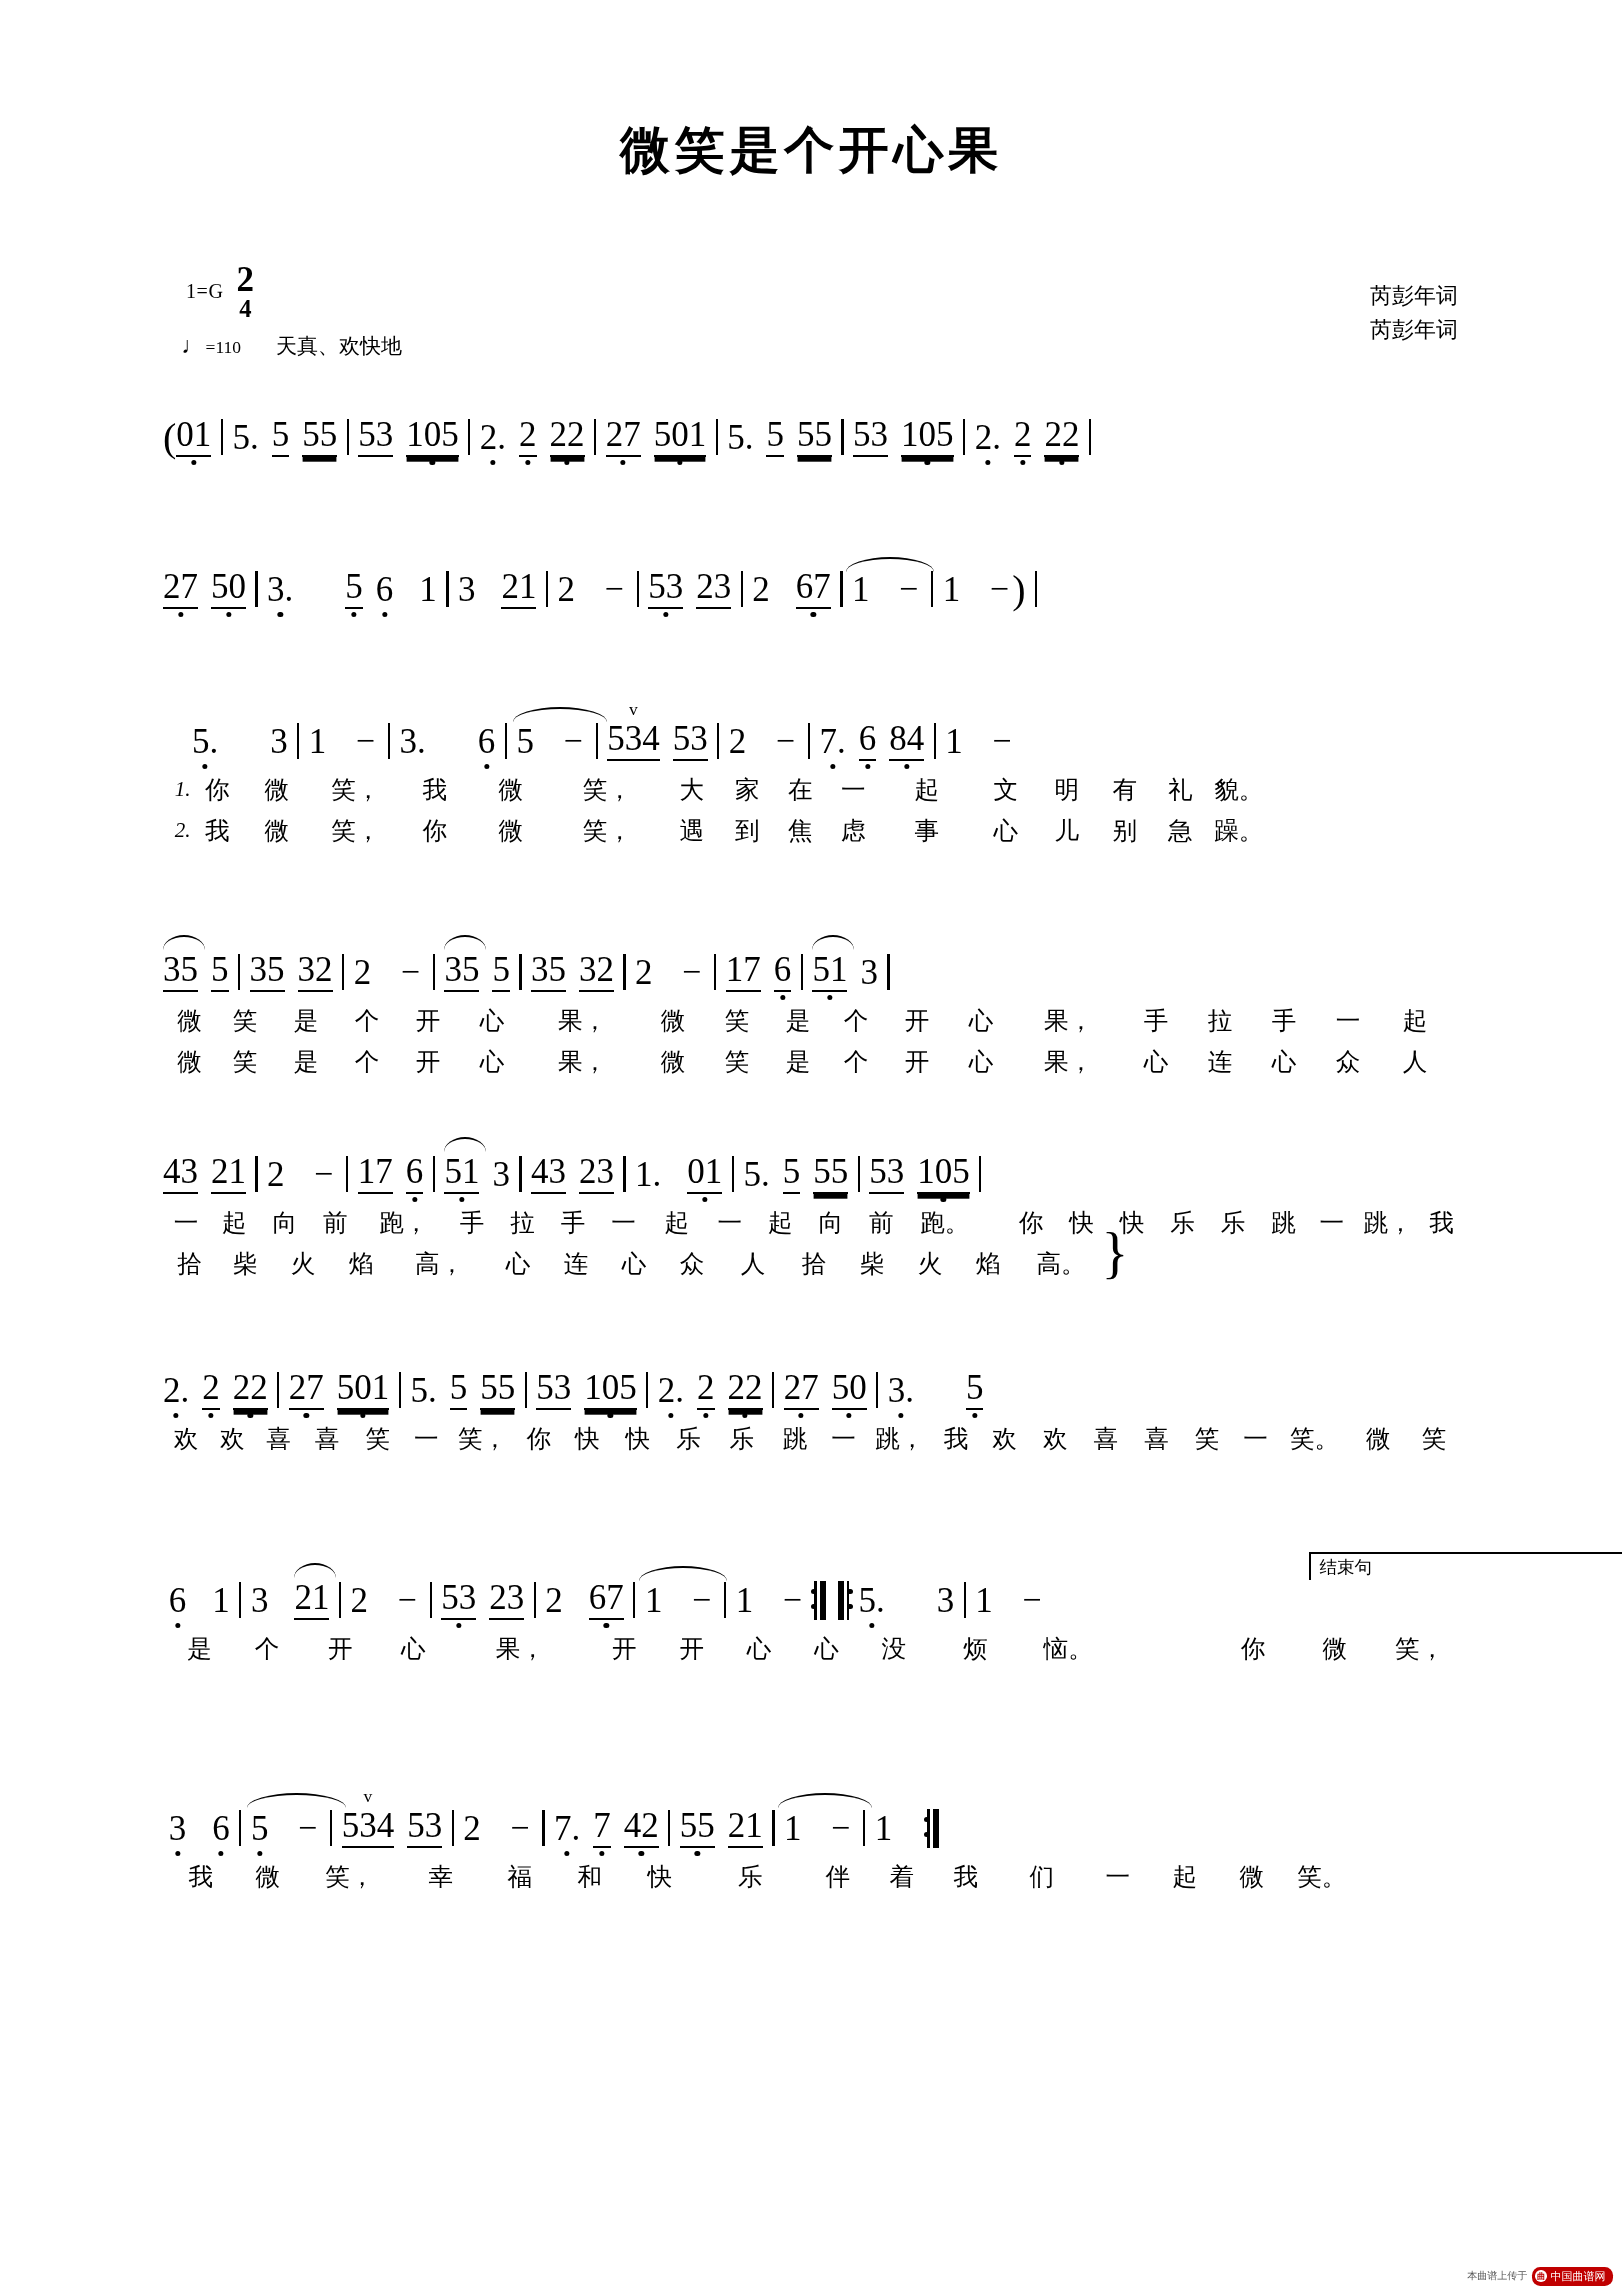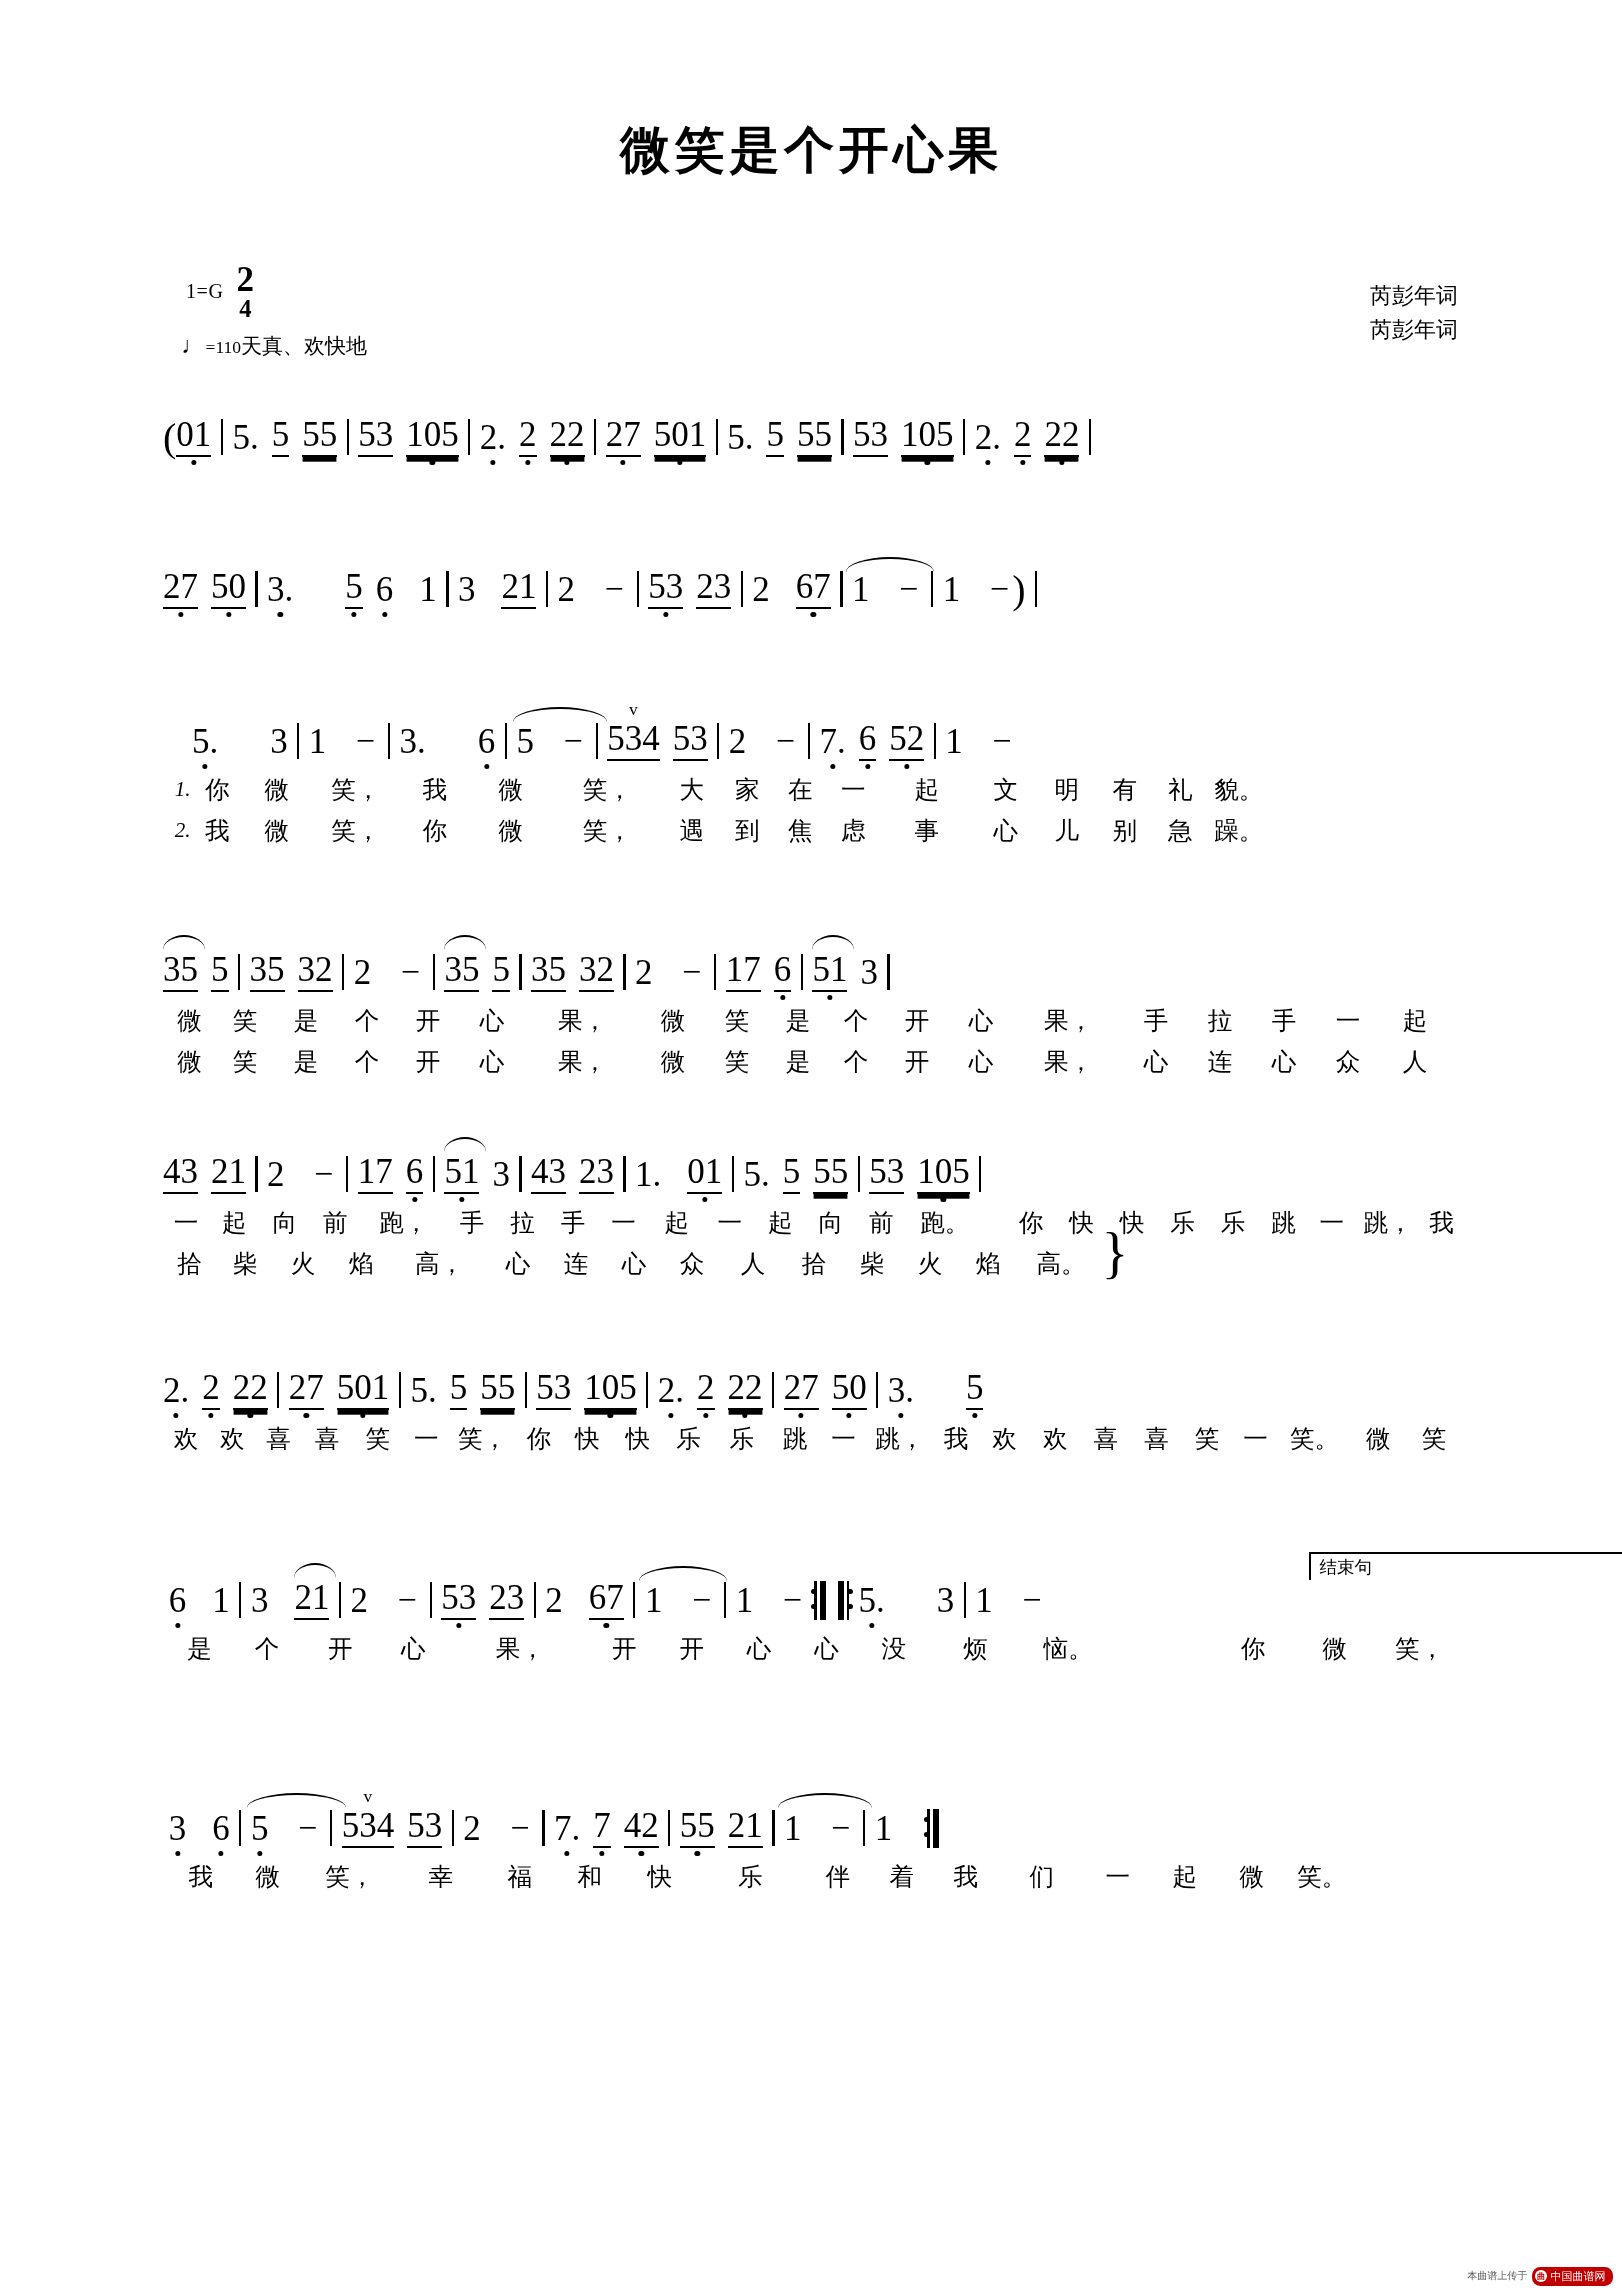--- a/index.html
+++ b/index.html
@@ -61,20 +61,21 @@
     position: absolute;
     left: 181px;
     top: 332px;
     font-size: 20px;
     display: flex;
     align-items: baseline;
   }
   .tempo .note { font-size: 23.4px; margin-right: 1.2px; }
   .tempo .bpm { font-size: 17.5px; }
   .tempo .mood {
+    margin-left: 35px;
     font-size: 21px;
     font-family: "DejaVu Sans", sans-serif;
   }
 
   
   .credits {
     position: absolute;
     right: 165px;
     top: 279px;
     text-align: left;
@@ -377,21 +378,21 @@
       <span class="tok num u1">53</span>
       <span class="bar"></span>
       <span class="tok num">2</span>
         <span class="spw"></span>
       <span class="tok dash">−</span>
       <span class="bar"></span>
       <span class="tok num dotted dotB">7.</span>
         <span class="sp"></span>
       <span class="tok num u1 dotB">6</span>
         <span class="sp"></span>
-      <span class="tok num u1 dotB">52</span>
+      <span class="tok num u1 dotB">84</span>
       <span class="bar"></span>
       <span class="tok num">1</span>
         <span class="spw"></span>
       <span class="tok dash">−</span>
     </div>
 
     <div class="lyricline" style="padding-left:11.7px;">
       <span class="lyricnum">1.</span>
       <span style="width:49px;text-align:center;">你</span>
       <span style="width:70px;text-align:center;">微</span>

